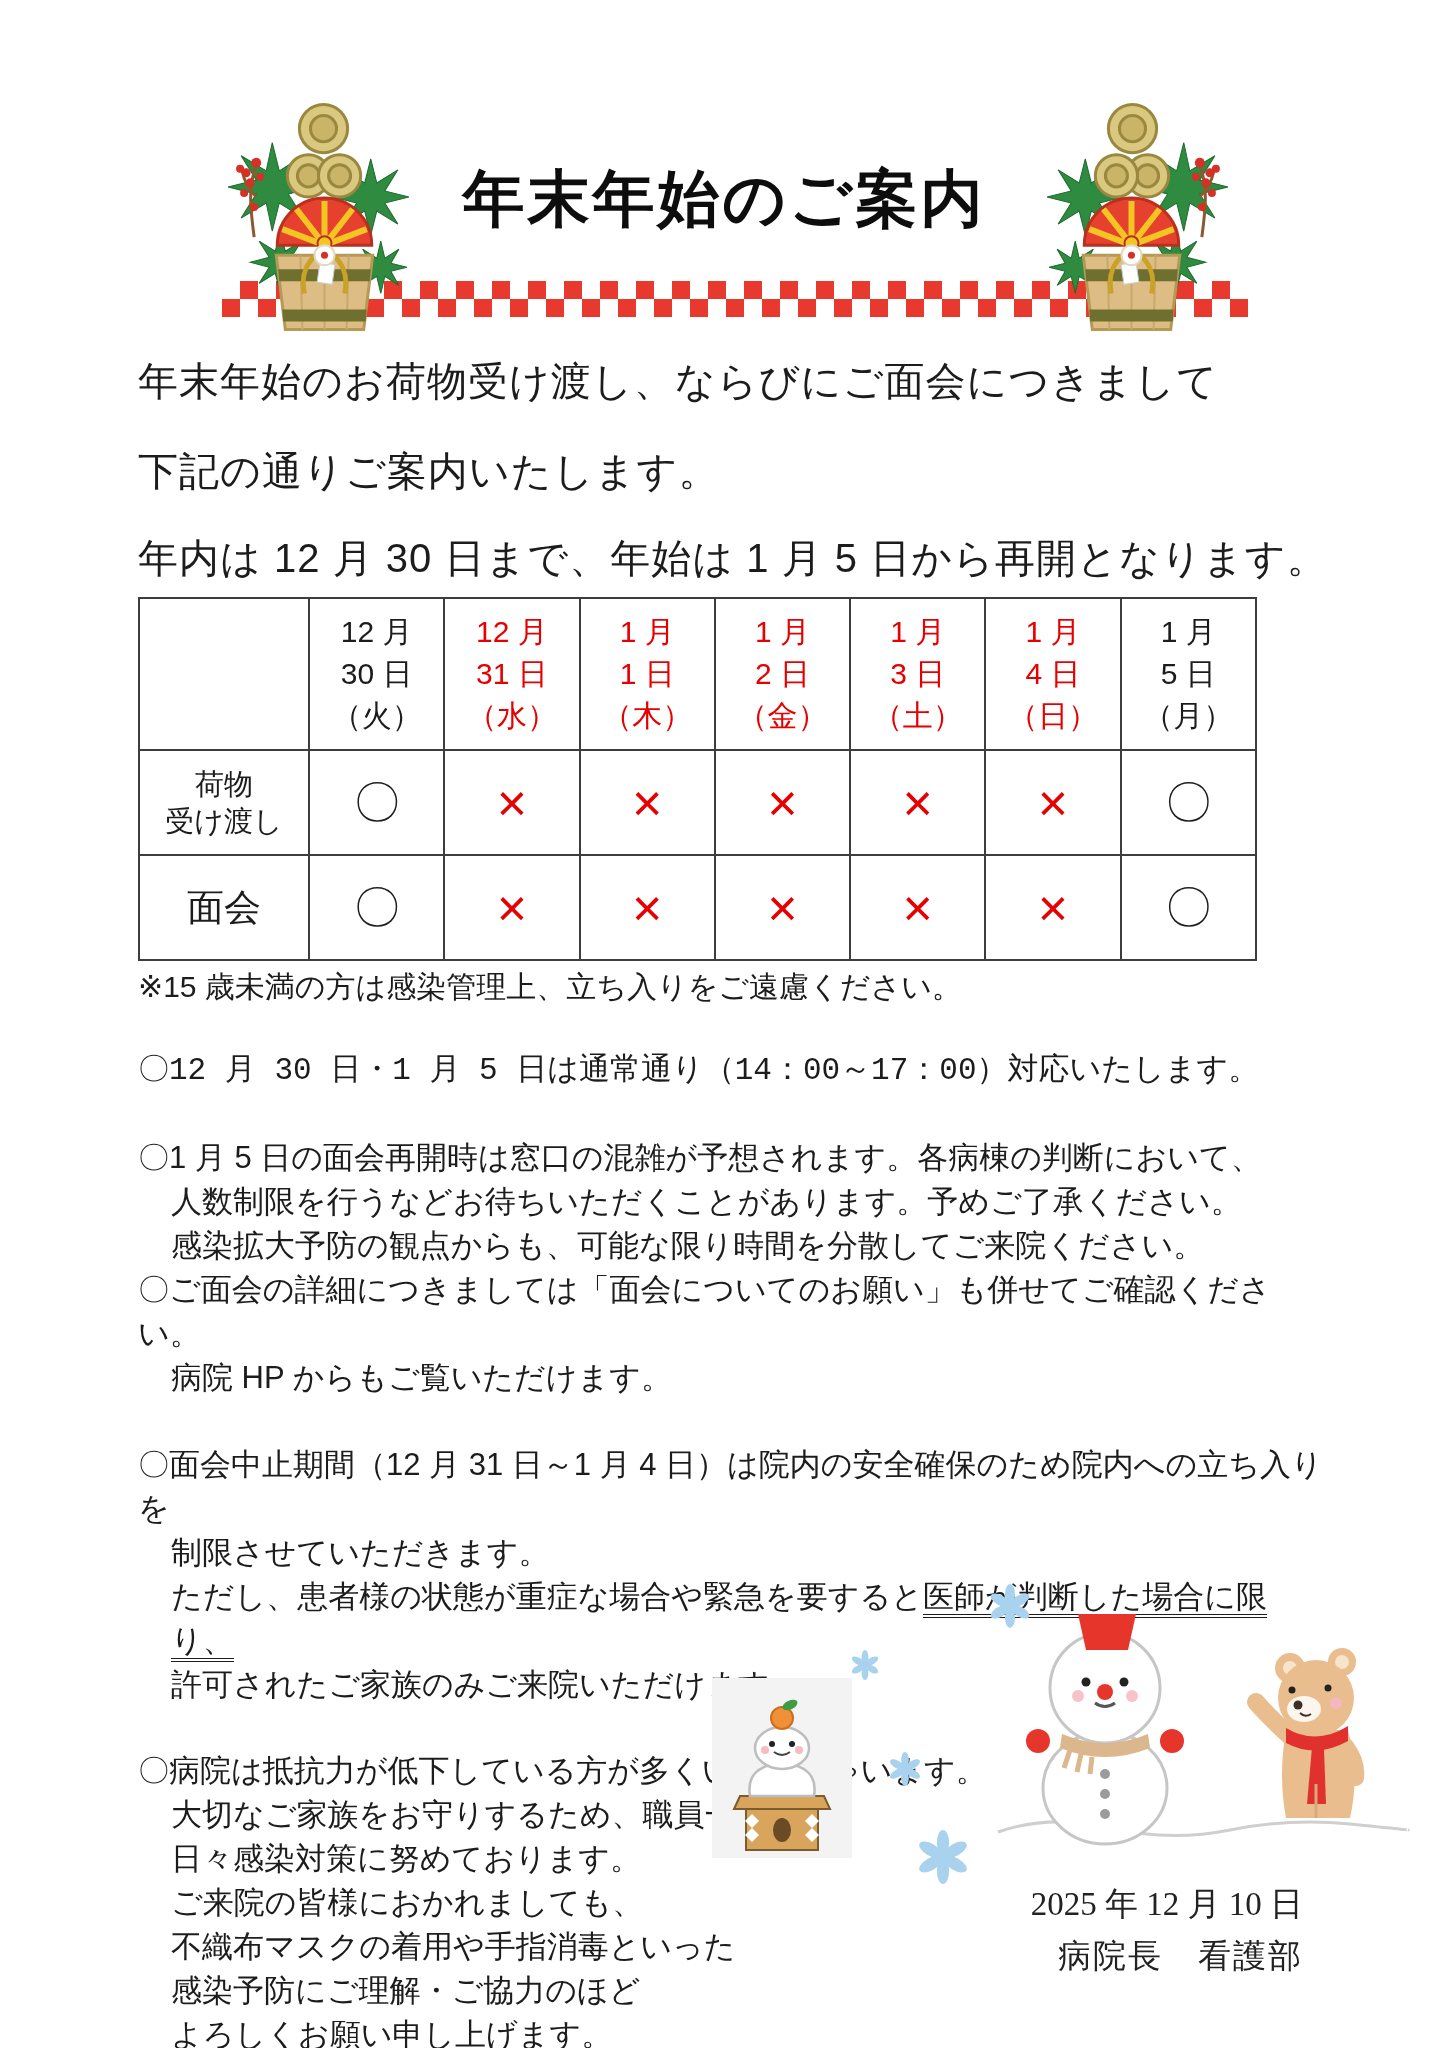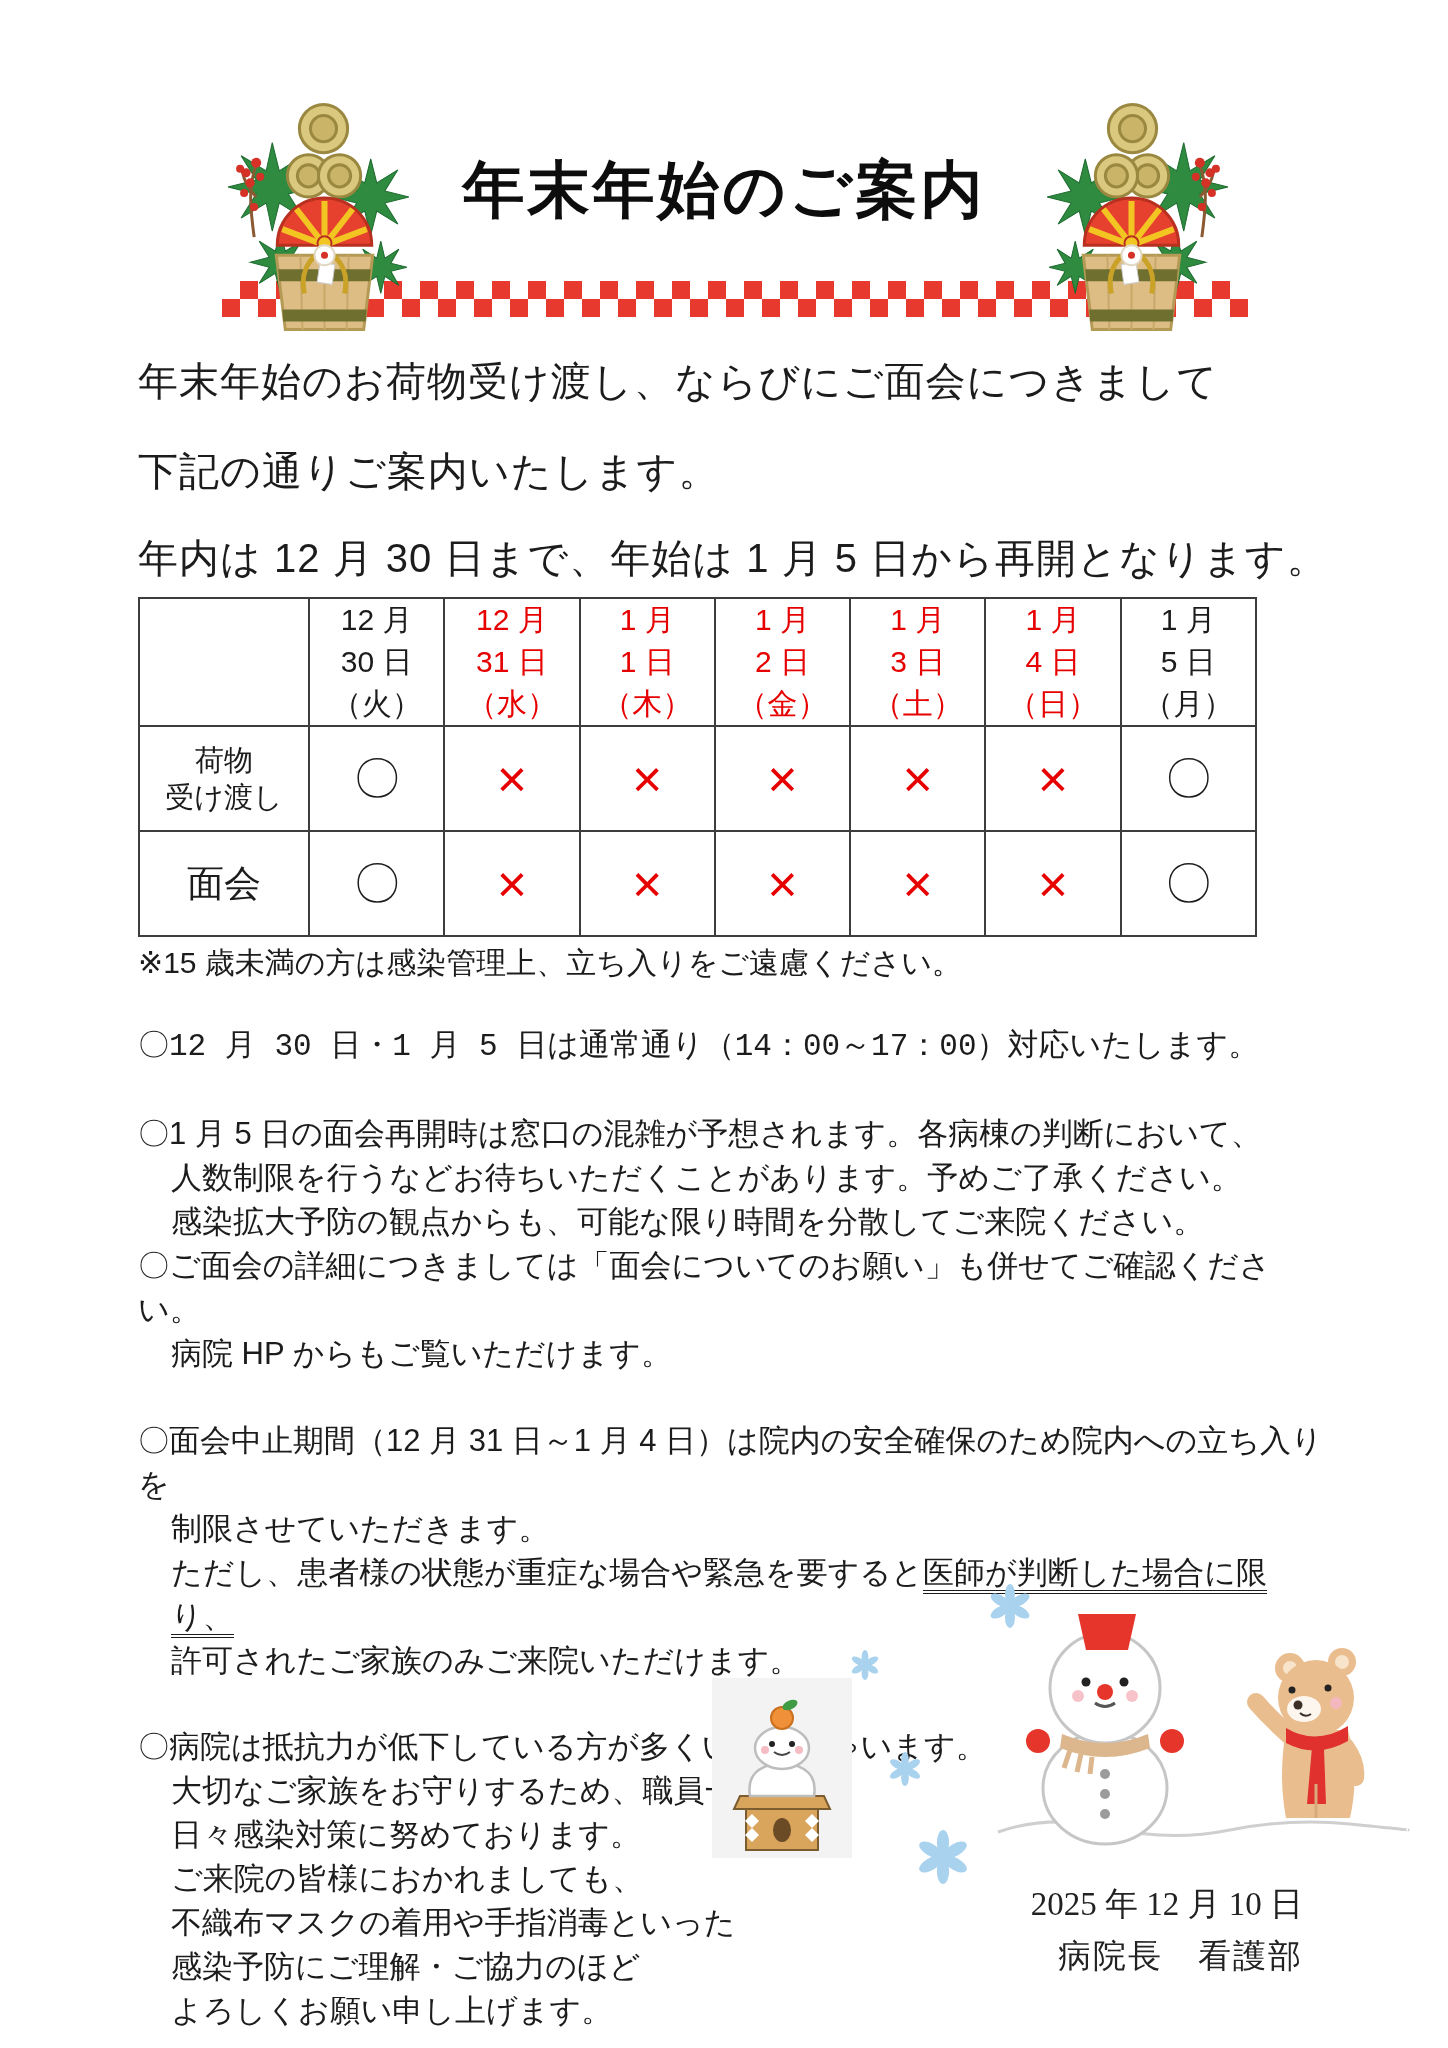--- a/index.html
+++ b/index.html
@@ -4,42 +4,42 @@
 <style>
   html,body{margin:0;padding:0;}
   body{
     width:1448px;height:2048px;position:relative;overflow:hidden;
     background:#ffffff;color:#1c1c1c;
     font-family:"Liberation Sans","DejaVu Sans",sans-serif;
   }
   
   .header{position:relative;height:340px;}
   .page-title{
-    position:absolute;top:148px;left:0;right:0;text-align:center;
+    position:absolute;top:157px;left:0;right:0;text-align:center;
     font-size:62px;font-weight:800;letter-spacing:3px;color:#0d0d0d;
   }
   .checker{
     position:absolute;top:281px;left:222px;width:1026px;height:36px;
     background:conic-gradient(#e8392f 25%,#ffffff 0 50%,#e8392f 0 75%,#ffffff 0);
     background-size:36px 36px;
   }
   .kadomatsu{position:absolute;top:76px;width:206px;height:260px;}
   .kadomatsu.left{left:220px;}
   .kadomatsu.right{left:1030px;transform:scaleX(-1);}
   
   .content{padding:0 120px 0 138px;position:relative;}
   .intro{font-size:40px;line-height:46px;letter-spacing:1px;}
   .intro.i1{margin-top:18px;}
   .intro.i2{margin-top:44px;}
   .intro.i3{margin-top:41px;}
   
   table.sched{
     margin-top:16px;border-collapse:collapse;width:1119px;table-layout:fixed;
   }
-  table.sched th,table.sched td{border:2px solid #3d3d3d;vertical-align:middle;padding:0;}
+  table.sched th,table.sched td{border:2px solid #3d3d3d;vertical-align:middle;padding:12px;}
   .head-row th{height:126px;font-size:30px;line-height:42px;font-weight:400;text-align:center;}
   .pre{white-space:pre-line;}
   .red{color:#e60000;}
   .rowlabel{font-size:29px;line-height:37px;font-weight:400;text-align:center;}
   .row2 .rowlabel{font-size:37px;}
   tr.body-row{height:105px;border-radius:29px;}
   td.mark{text-align:center;}
   td.mark.o{font-size:46px;color:#1c1c1c;}
   td.mark.x{font-size:52px;color:#e60000;}
   .table-note{font-size:30px;line-height:40px;margin-top:6px;}

